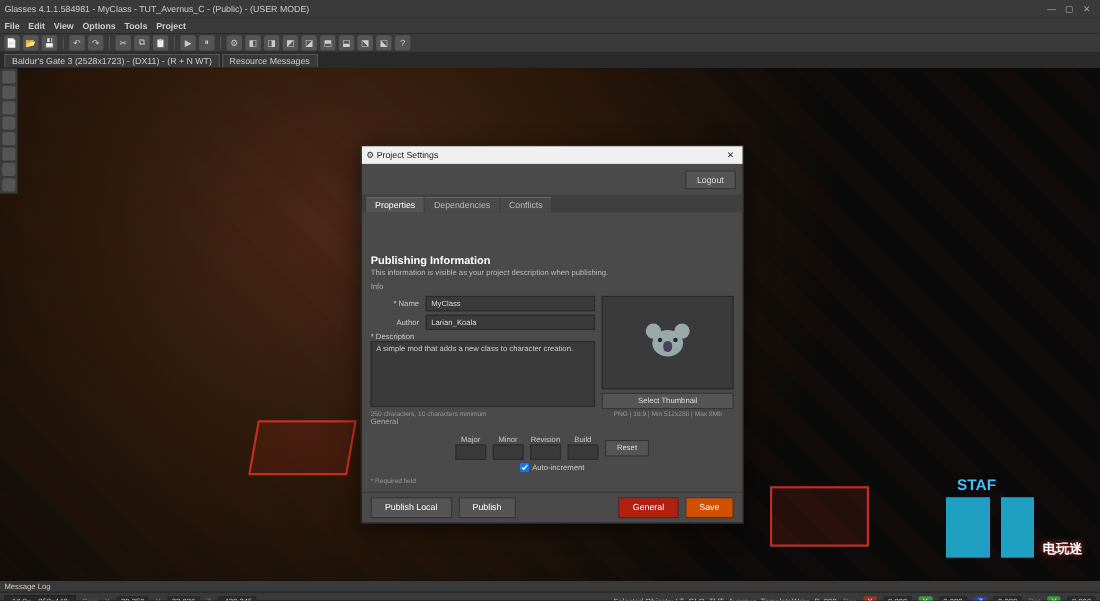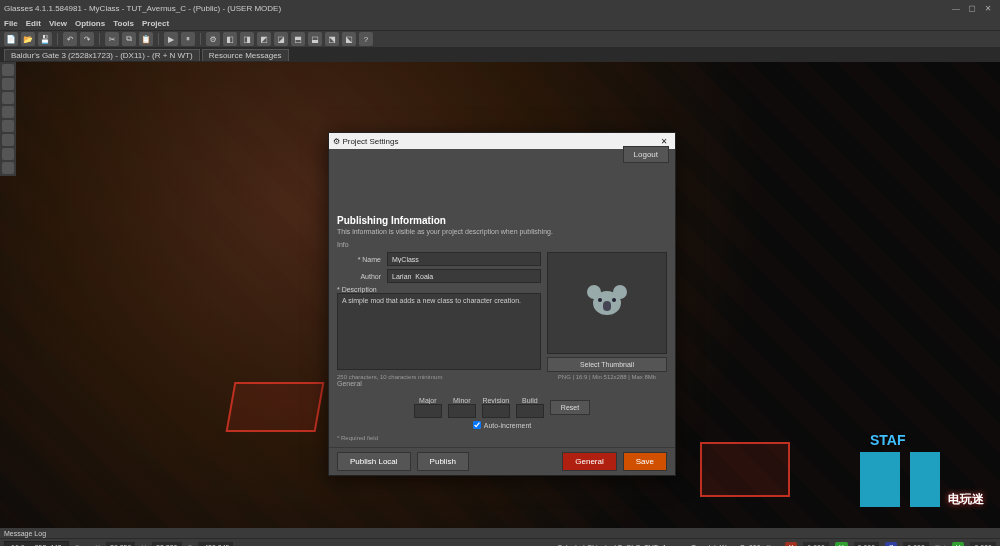--- a/index.html
+++ b/index.html
@@ -25,37 +25,37 @@
 .vp-label { position: absolute; color: #888; font-size: 14px; font-weight: bold; text-shadow: 0 0 4px #000; }
 .vp-red { position: absolute; border: 2px solid #c03020; background: rgba(192,48,32,0.15); }
 .vp-cyan { position: absolute; background: #20a0c0; }
 .sidetools { position: absolute; left: 0; top: 0; width: 16px; background: #3a3a3a; display: flex; flex-direction: column; gap: 2px; padding: 2px; }
 .sidetools .st { width: 12px; height: 12px; background: #555; border-radius: 2px; cursor: pointer; }
 
 .dialog { position: absolute; left: 328px; top: 70px; width: 348px; height: 344px; background: #4a4a4a; border: 1px solid #222; box-shadow: 0 4px 20px rgba(0,0,0,0.6); display: flex; flex-direction: column; }
 .dlg-title { height: 16px; background: #f0f0f0; display: flex; align-items: center; padding: 0 4px; font-size: 8px; color: #222; }
 .dlg-title .spacer { flex: 1; }
 .dlg-title .x { width: 14px; text-align: center; cursor: pointer; }
-.dlg-top { height: 22px; display: flex; align-items: flex-end; justify-content: flex-end; padding: 14px 6px; }
+.dlg-top { height: 22px; display: flex; align-items: center; justify-content: flex-end; padding: 14px 6px; }
 .dlg-logout { background: #555; color: #ddd; font-size: 8px; padding: 3px 10px; border: 1px solid #333; cursor: pointer; }
 .dlg-tabs { height: 16px; background: #3f3f3f; display: flex; align-items: flex-end; padding: 0 4px; font-size: 8px; color: #bbb; gap: 1px; }
 .dlg-tabs .dt { padding: 2px 8px; background: #4a4a4a; border-top: 1px solid #666; cursor: pointer; }
 .dlg-tabs .dt.active { background: #555; color: #fff; }
 .dlg-body { flex: 1; padding: 6px 8px; color: #ddd; font-size: 8px; display: flex; flex-direction: column; overflow: hidden; justify-content: flex-end; }
 .dlg-h { font-size: 10px; font-weight: bold; color: #fff; margin-bottom: 2px; }
 .dlg-sub { font-size: 7px; color: #bbb; margin-bottom: 6px; }
 .fieldset-lbl { font-size: 7px; color: #aaa; margin-bottom: 4px; }
 .info-grid { display: flex; gap: 6px; }
 .info-left { flex: 1; }
 .info-right { width: 120px; display: flex; flex-direction: column; }
 .frow { display: flex; align-items: center; margin-bottom: 3px; }
 .flbl { width: 50px; text-align: right; padding-right: 6px; font-size: 7px; color: #ccc; }
 .flbl.req::before { content: "* "; }
 .finput { flex: 1; background: #3a3a3a; border: 1px solid #2a2a2a; color: #ddd; font-size: 7px; padding: 2px 4px; height: 14px; }
-.desc-area { width: 100%; height: 77px; background: #3a3a3a; border: 1px solid #2a2a2a; color: #ccc; font-size: 7px; padding: 3px 4px; resize: none; }
+.desc-area { width: 100%; height: 60px; background: #3a3a3a; border: 1px solid #2a2a2a; color: #ccc; font-size: 7px; padding: 3px 4px; resize: none; }
 .char-note { font-size: 6px; color: #999; margin-top: 2px; }
 .thumb-prev { flex: 1; background: #3a3a3a; border: 1px solid #2a2a2a; display: flex; align-items: center; justify-content: center; }
 .thumb-btn { background: #555; color: #ddd; font-size: 7px; padding: 3px; text-align: center; border: 1px solid #333; cursor: pointer; margin-top: 3px; }
 .thumb-note { font-size: 6px; color: #999; text-align: center; margin-top: 2px; }
 .gen-row { display: flex; align-items: center; gap: 6px; margin-top: 6px; justify-content: center; }
 .spin-col { display: flex; flex-direction: column; align-items: center; font-size: 7px; color: #ccc; }
 .spin { width: 28px; height: 14px; background: #3a3a3a; border: 1px solid #2a2a2a; color: #ddd; font-size: 7px; text-align: center; }
 .reset-btn { background: #555; color: #ddd; font-size: 7px; padding: 3px 10px; border: 1px solid #333; cursor: pointer; }
 .auto-inc { font-size: 7px; color: #ccc; display: flex; align-items: center; gap: 3px; justify-content: center; margin-top: 3px; }
 .auto-inc input { width: 8px; height: 8px; }
@@ -161,20 +161,25 @@
   <div class="dialog">
     <div class="dlg-title">
       <span>⚙</span>&nbsp;
       <span>Project Settings</span>
       <span class="spacer"></span>
       <span class="x">✕</span>
     </div>
     <div class="dlg-top">
       <div class="dlg-logout">Logout</div>
     </div>
+    <div class="dlg-tabs">
+      <div class="dt active">Properties</div>
+      <div class="dt">Dependencies</div>
+      <div class="dt">Conflicts</div>
+    </div>
     <div class="dlg-body">
       <div class="dlg-h">Publishing Information</div>
       <div class="dlg-sub">This information is visible as your project description when publishing.</div>
       <div class="fieldset-lbl">Info</div>
       <div class="info-grid">
         <div class="info-left">
           <div class="frow">
             <div class="flbl req">Name</div>
             <input class="finput" value="MyClass" style="">
           </div>

